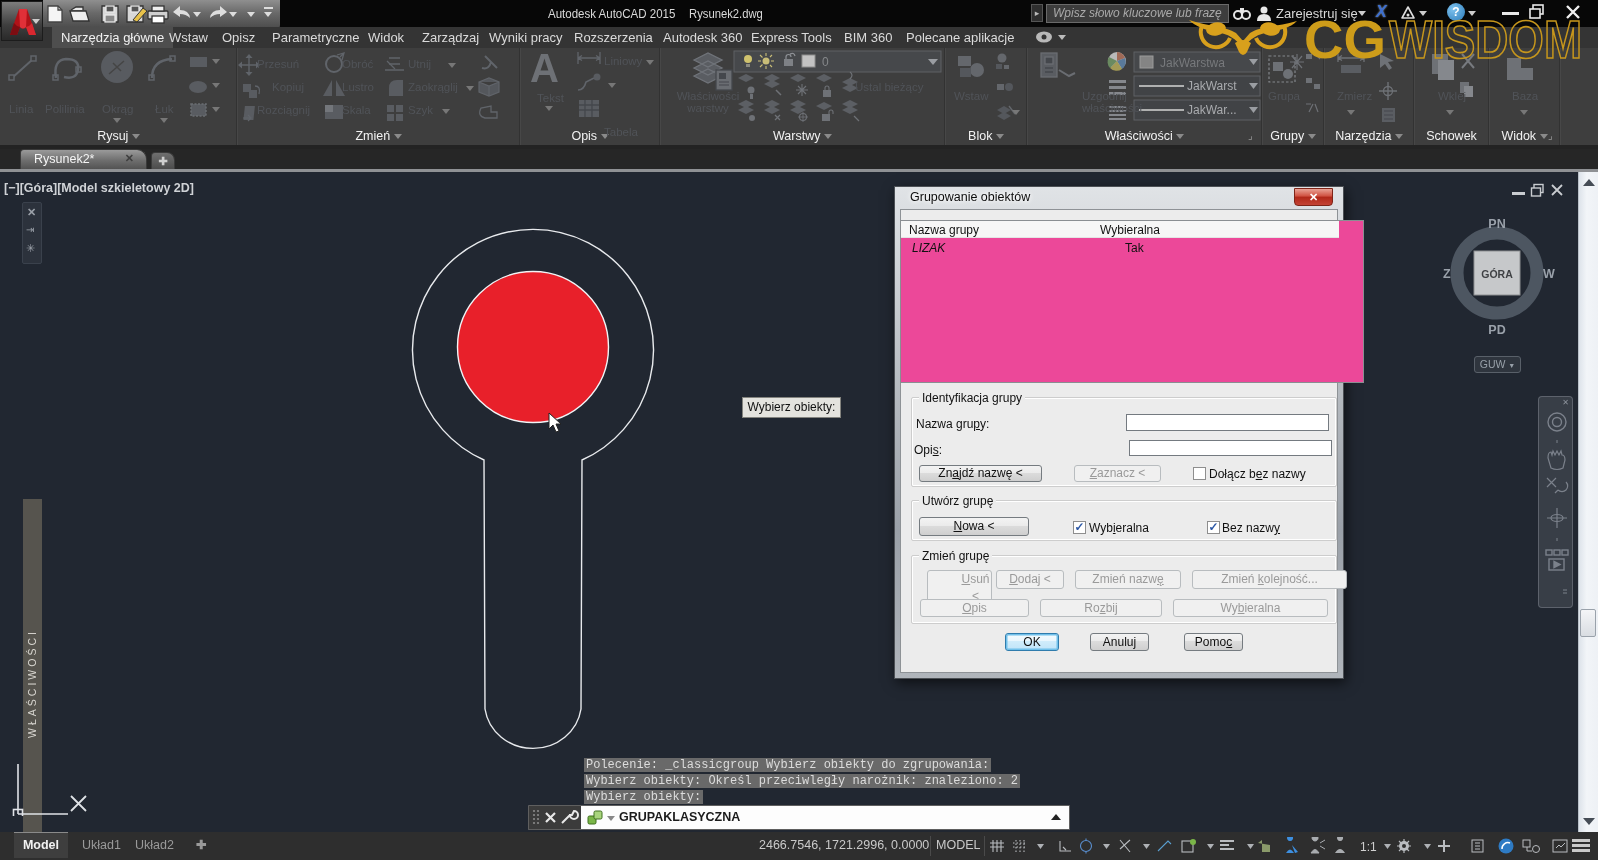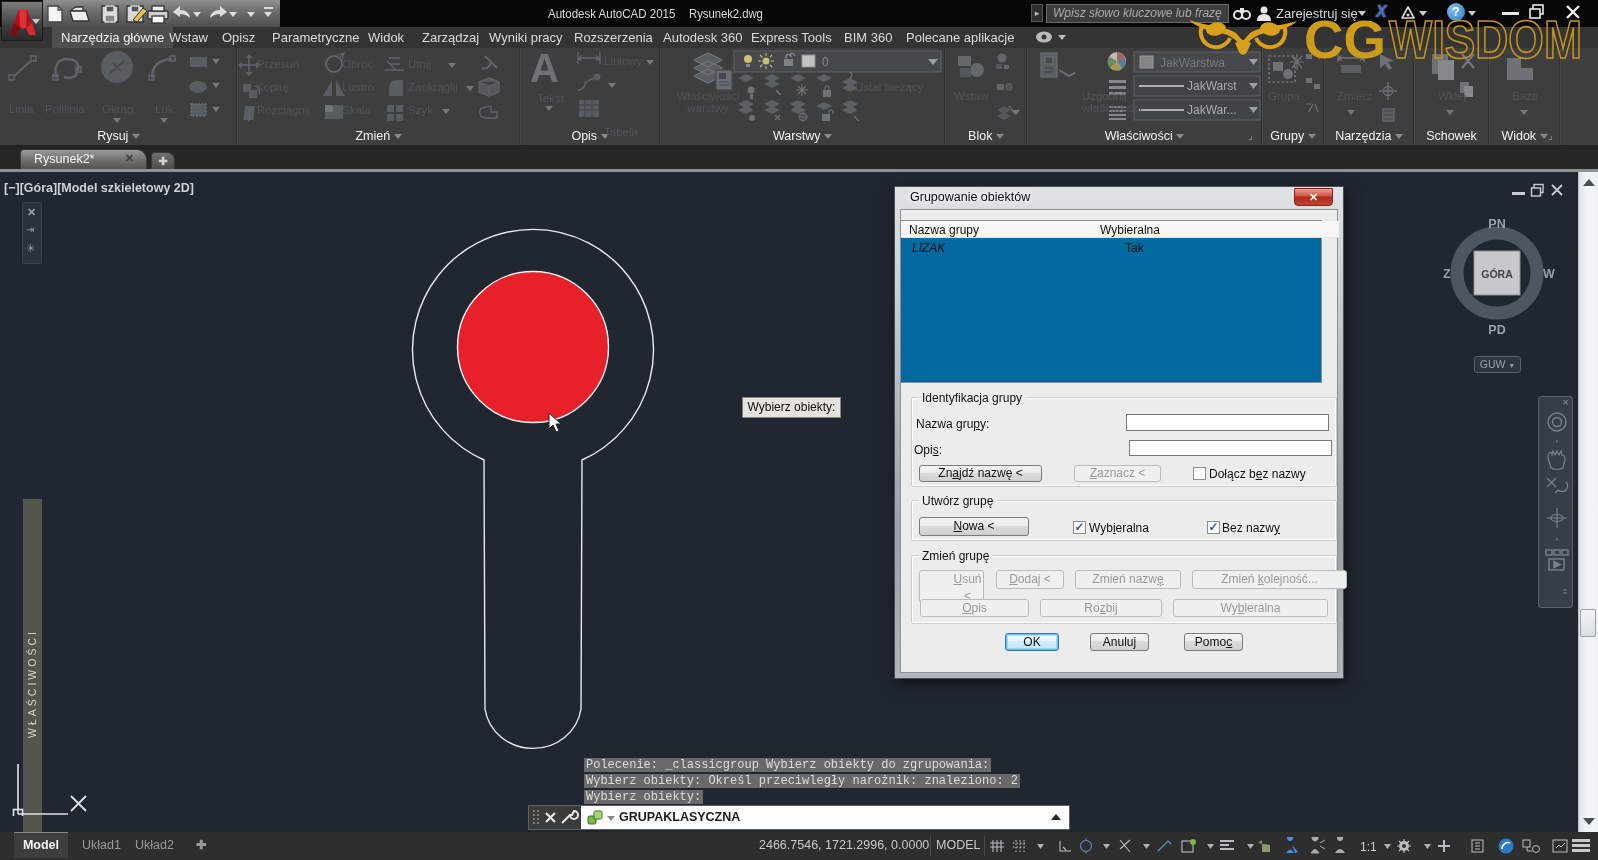--- a/index.html
+++ b/index.html
@@ -196,21 +196,21 @@
       <rect x="150" y="66" width="7" height="7" fill="#595c61" stroke="none"></rect>
       <rect x="159" y="66" width="7" height="7" fill="#595c61" stroke="none"></rect>
     <path d="M248 8 L260 20 M245 20 Q252 22 254 14" stroke-width="2"></path>
     <path d="M242 34 L252 30 L262 34 L262 44 L252 48 L242 44 Z M242 34 L252 38 L262 34 M252 38 L252 48" stroke-width="1.2" fill="#54575c"></path>
     <path d="M244 60 q-4 8 4 10 l12 0 l0 -6 l-6 0 l0 -6 Z" stroke-width="1.3"></path>
   </svg>
   <div class="icotext" style="left:257px;top:10px;">Przesuń</div>
   <div class="icotext" style="left:342px;top:10px;">Obróć</div>
   <div class="icotext" style="left:408px;top:10px;">Utnij</div>
   <div class="dcaret" style="left:448px;top:15px"></div>
-  <div class="icotext" style="left:256px;top:33px;">Kopiuj</div>
+  <div class="icotext" style="left:272px;top:33px;">Kopiuj</div>
   <div class="icotext" style="left:342px;top:33px;">Lustro</div>
   <div class="icotext" style="left:408px;top:33px;">Zaokrąglij</div>
   <div class="dcaret" style="left:466px;top:38px"></div>
   <div class="icotext" style="left:257px;top:56px;">Rozciągnij</div>
   <div class="icotext" style="left:342px;top:56px;">Skala</div>
   <div class="icotext" style="left:408px;top:56px;">Szyk</div>
   <div class="dcaret" style="left:442px;top:61px"></div>
   <div class="abs" style="left:530px;top:2px;width:40px;height:36px;color:#6e7176;font-size:40px;font-weight:bold;line-height:36px;">A</div>
   <div class="icotext" style="left:537px;top:44px;">Tekst</div>
   <div class="dcaret" style="left:545px;top:58px"></div>
@@ -544,21 +544,21 @@
         <path d="M434 7 l7 0 l-3.5 5 Z"></path>
       </g>
   </svg>
   <div style="position:absolute;left:1572px;top:7px;width:18px;height:2.5px;background:#c9c9c9;box-shadow:0 5px 0 #c9c9c9, 0 10px 0 #c9c9c9;"></div>
 </div>
 
 <div class="abs" id="dlg">
   <div style="position:absolute;left:15px;top:3px;font-size:12.5px;color:#0c0c0c;text-shadow:0 0 6px #fff,0 0 4px #fff;">Grupowanie obiektów</div>
   <div id="dlgclose" style="position:absolute;right:10px;top:1px;width:39px;height:18px;background:linear-gradient(#e9a295,#cf5040 45%,#b02718 50%,#c34335);border:1px solid #7e2418;border-radius:0 0 4px 4px;color:#fff;text-align:center;font-size:11px;line-height:17px;font-weight:bold;">✕</div>
   <div id="dlgclient">
-    <div style="position:absolute;left:-1px;top:10px;width:422px;height:163px;background:#0369a1;border:1px solid #8a8e92;text-align:right;">
+    <div style="position:absolute;left:-1px;top:10px;width:464px;height:163px;background:#ec4899;border:1px solid #8a8e92;text-align:right;">
       <div style="position:absolute;left:0;top:0;width:438px;height:17px;background:#f6f6f6;border-bottom:1px solid #e4e4e4;">
         <span style="position:absolute;left:8px;top:2px;font-size:12px;color:#111;">Nazwa <u>g</u>rupy</span>
         <span style="position:absolute;left:199px;top:2px;font-size:12px;color:#111;">Wybieralna</span>
       </div>
       <span style="position:absolute;left:11px;top:20px;font-size:12px;color:#111;font-style:italic;">LIZAK</span>
       <span style="position:absolute;left:224px;top:20px;font-size:12px;color:#111;">Tak</span>
     </div>
     <div class="gbox" style="left:10px;top:187px;width:426px;height:90px;"></div>
     <div class="dlgtxt" style="left:18px;top:181px;background:#ececec;padding:0 3px;">Identyfikacja grupy</div>
     <div class="dlgtxt" style="left:15px;top:207px;">Nazwa gru<u>p</u>y:</div>
@@ -571,21 +571,21 @@
     <div class="dlgtxt" style="left:308px;top:257px;">Dołącz b<u>e</u>z nazwy</div>
     <div class="gbox" style="left:10px;top:290px;width:426px;height:41px;"></div>
     <div class="dlgtxt" style="left:18px;top:284px;background:#ececec;padding:0 3px;">Utwórz grupę</div>
     <div class="btn" style="left:18px;top:307px;width:110px;height:19px;line-height:17px;"><u>N</u>owa &lt;</div>
     <div class="cb" style="left:172px;top:311px;">✓</div>
     <div class="dlgtxt" style="left:188px;top:311px;">Wyb<u>i</u>eralna</div>
     <div class="cb" style="left:306px;top:311px;">✓</div>
     <div class="dlgtxt" style="left:321px;top:311px;">Bez nazw<u>y</u></div>
     <div class="gbox" style="left:10px;top:345px;width:426px;height:69px;"></div>
     <div class="dlgtxt" style="left:18px;top:339px;background:#ececec;padding:0 3px;">Zmień grupę</div>
-    <div class="btn disabled" style="left:18px;top:360px;width:65px;height:33px;line-height:17px;padding-left:32px;"><u>U</u>suń &lt;</div>
+    <div class="btn disabled" style="left:26px;top:360px;width:65px;height:33px;line-height:17px;padding-left:32px;"><u>U</u>suń &lt;</div>
     <div class="btn disabled" style="left:95px;top:360px;width:68px;height:19px;line-height:17px;"><u>D</u>odaj &lt;</div>
     <div class="btn disabled" style="left:174px;top:360px;width:106px;height:19px;line-height:17px;">Zmień nazw<u>ę</u></div>
     <div class="btn disabled" style="left:291px;top:360px;width:155px;height:19px;line-height:17px;">Zmień <u>k</u>olejność...</div>
     <div class="btn disabled" style="left:19px;top:389px;width:109px;height:18px;line-height:16px;"><u>O</u>pis</div>
     <div class="btn disabled" style="left:139px;top:389px;width:122px;height:18px;line-height:16px;">Ro<u>z</u>bij</div>
     <div class="btn disabled" style="left:272px;top:389px;width:155px;height:18px;line-height:16px;">Wy<u>b</u>ieralna</div>
     <div class="btn" style="left:104px;top:423px;width:54px;height:18px;line-height:16px;border-color:#2f7cad;box-shadow:inset 0 0 0 1.5px #71c0ea;background:linear-gradient(#f5fbfe,#e9f6fd 45%,#d0ecfb 46%,#c0e4f8);">OK</div>
     <div class="btn" style="left:189px;top:423px;width:59px;height:18px;line-height:16px;">Anuluj</div>
     <div class="btn" style="left:283px;top:423px;width:59px;height:18px;line-height:16px;">Pomo<u>c</u></div>
   </div>

